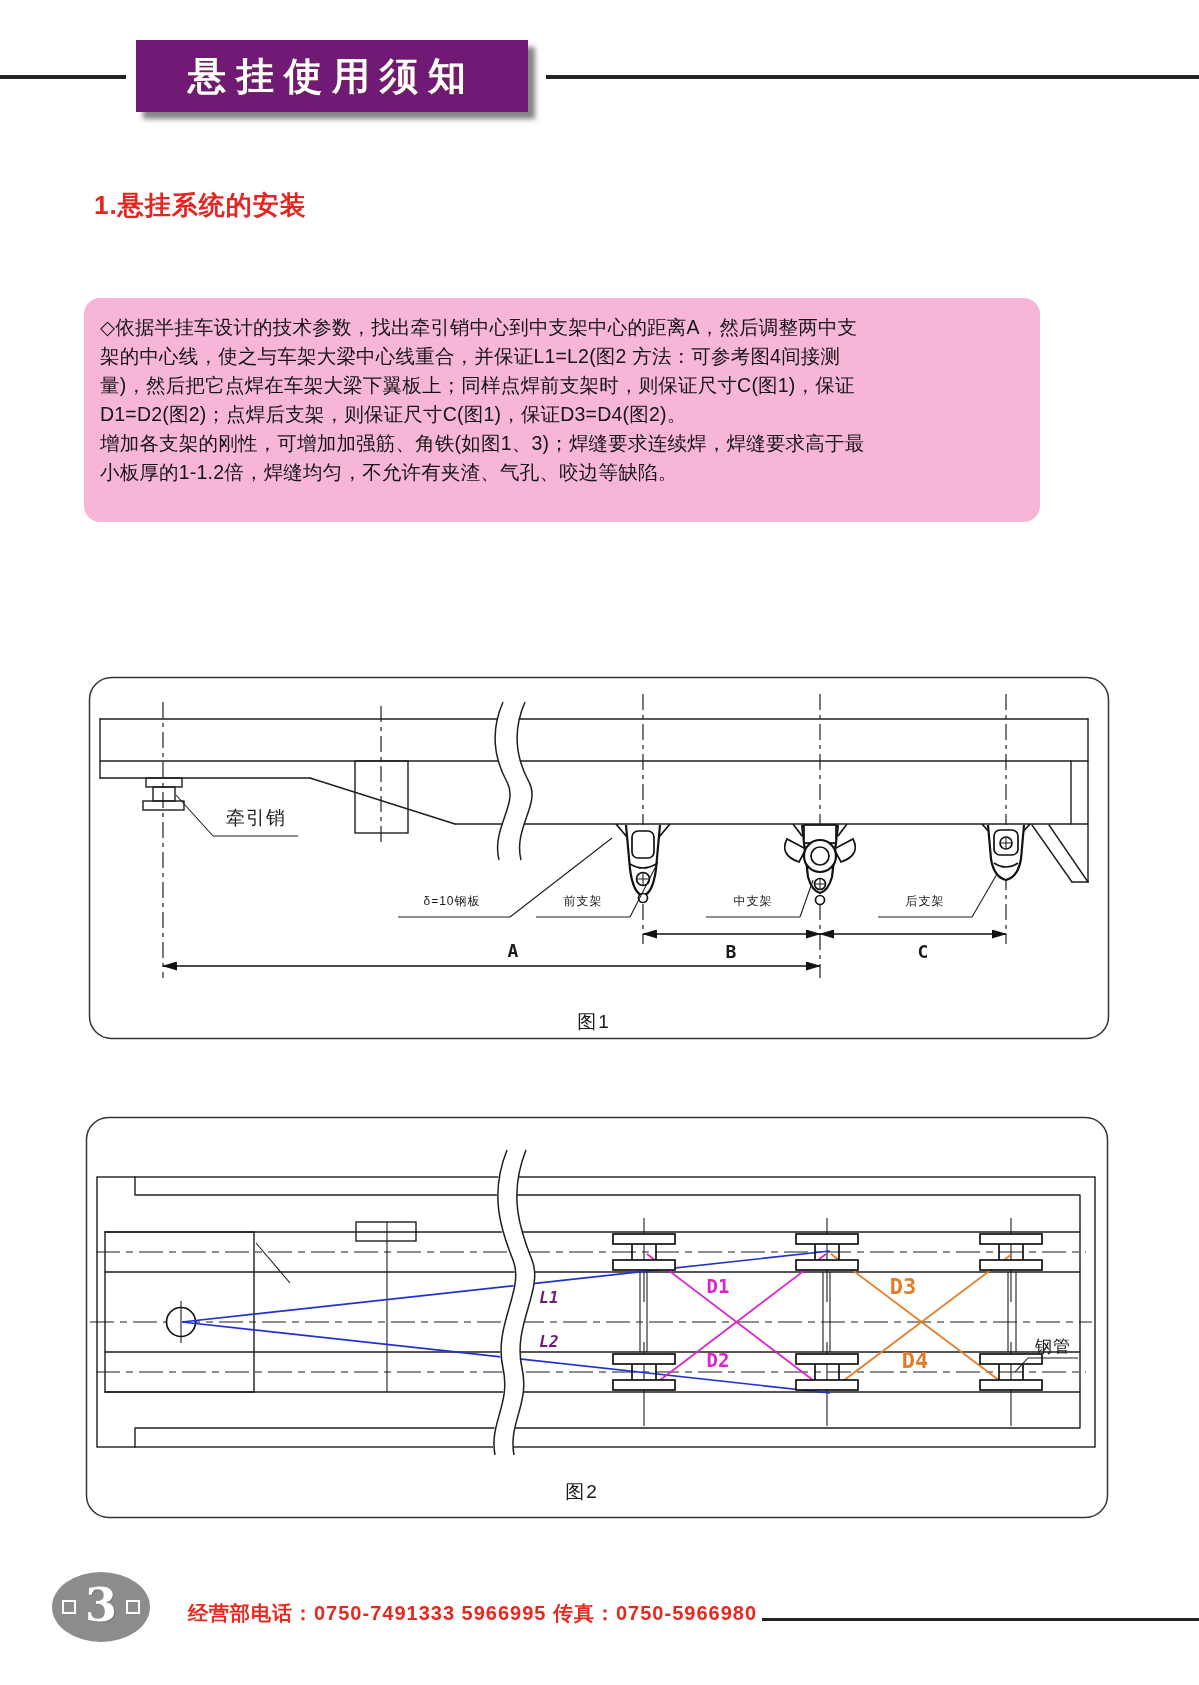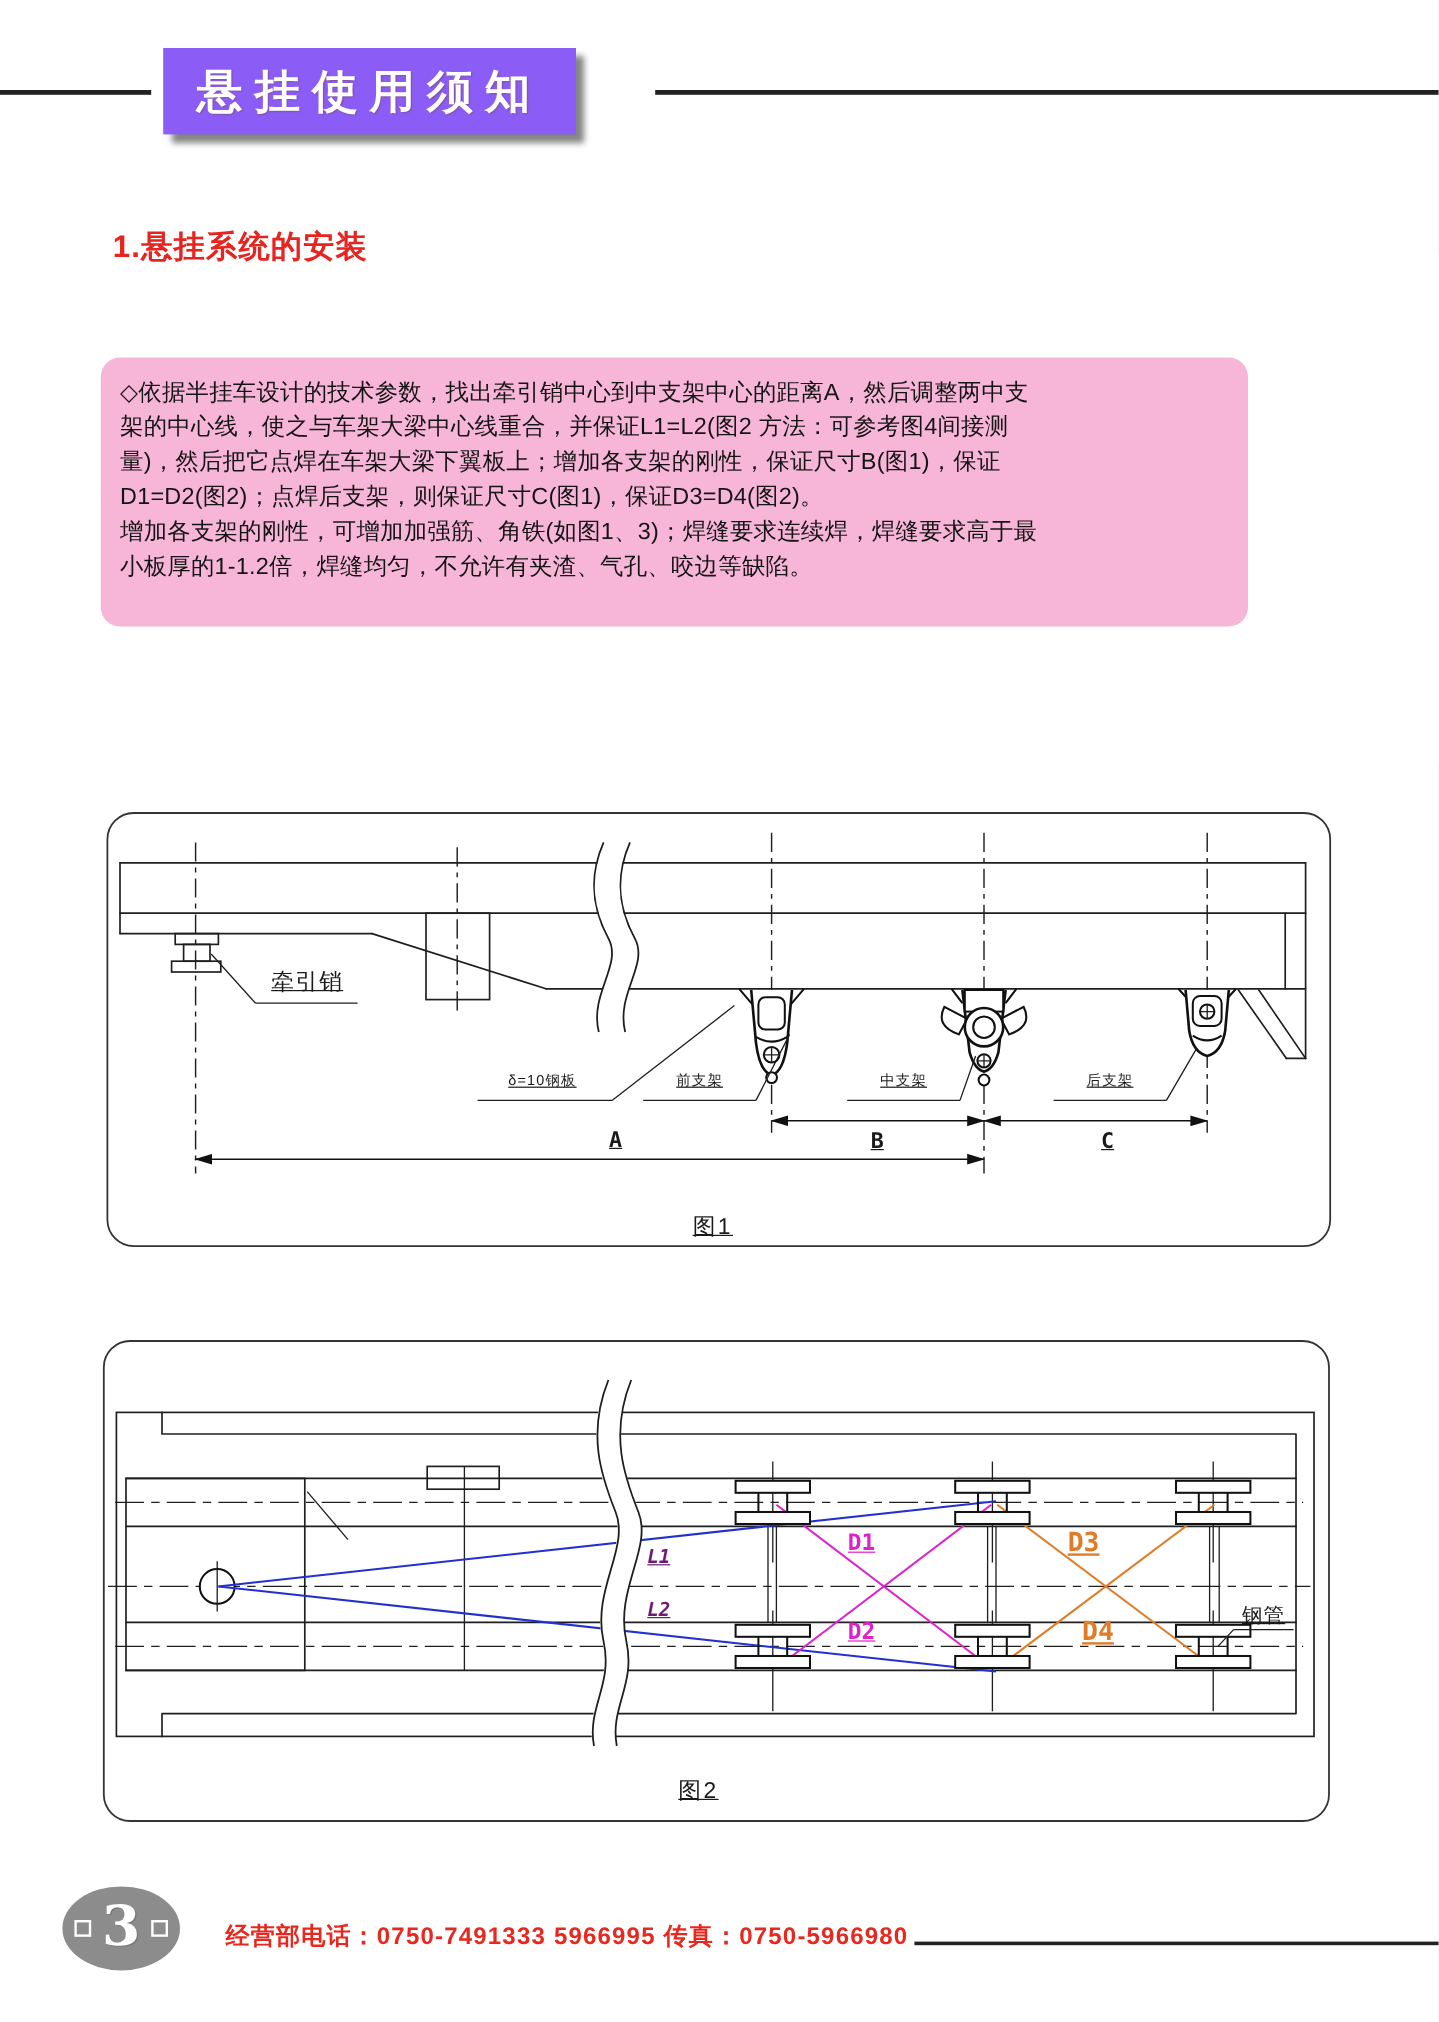--- a/index.html
+++ b/index.html
@@ -6,22 +6,22 @@
   .page{
     position:relative;width:1199px;height:1685px;background:#ffffff;
     font-family:"Liberation Sans","DejaVu Sans",sans-serif;color:#1f1f1f;
     overflow:hidden;margin:0 auto;
   }
   
   .rule{position:absolute;height:4px;background:#222;}
   .rule-left{left:0;top:75px;width:126px;}
   .rule-right{left:546px;top:75px;width:653px;}
   .banner{
-    position:absolute;left:136px;top:40px;width:344px;height:72px;
-    background:#8b5cf6;box-shadow:7px 7px 5px rgba(80,80,80,.7);
+    position:absolute;left:136px;top:40px;width:392px;height:72px;
+    background:#701a75;box-shadow:7px 7px 5px rgba(80,80,80,.7);
     display:flex;align-items:center;justify-content:center;
   }
   .banner-title{
     color:#ffffff;font-size:38px;font-weight:700;letter-spacing:10px;
     text-shadow:1px 1px 1px rgba(120,70,0,.35);white-space:nowrap;
   }
   
   .heading{
     position:absolute;left:94px;top:188px;font-size:26px;font-weight:700;
     color:#e62420;letter-spacing:1px;white-space:nowrap;
@@ -34,21 +34,20 @@
   }
   .notice-line{
     font-size:19.5px;line-height:29px;color:#141414;white-space:nowrap;
     letter-spacing:.2px;
   }
   
   .figsvg{position:absolute;}
   .lbl{
     position:absolute;transform:translate(-50%,-50%);white-space:nowrap;
     color:#1a1a1a;
-    text-decoration:underline;
   }
   .lbl-cn{font-size:12px;letter-spacing:1px;}
   .lbl-cn-lg{font-size:19px;letter-spacing:1px;}
   .lbl-cad{font-family:"DejaVu Sans Mono",monospace;font-size:18px;font-weight:600;}
   .lbl-blue{color:#701a75;font-style:italic;font-weight:700;font-size:16px;font-family:"DejaVu Sans Mono",monospace;}
   .lbl-mag{color:#dd22cc;font-weight:700;font-size:19px;font-family:"DejaVu Sans Mono",monospace;}
   .lbl-org{color:#e07c28;font-weight:700;font-size:22px;font-family:"DejaVu Sans Mono",monospace;}
   .caption{font-size:19px;letter-spacing:2px;}
   
   .page-ellipse{
@@ -89,21 +88,21 @@
   <div class="rule rule-right"></div>
   <div class="banner">
     <span class="banner-title">悬挂使用须知</span>
   </div>
 
   <div class="heading">1.悬挂系统的安装</div>
 
   <div class="notice">
     <div class="notice-line">◇依据半挂车设计的技术参数，找出牵引销中心到中支架中心的距离A，然后调整两中支</div>
     <div class="notice-line">架的中心线，使之与车架大梁中心线重合，并保证L1=L2(图2 方法：可参考图4间接测</div>
-    <div class="notice-line">量)，然后把它点焊在车架大梁下翼板上；增加各支架的刚性，保证尺寸B(图1)，保证</div>
+    <div class="notice-line">量)，然后把它点焊在车架大梁下翼板上；同样点焊前支架时，则保证尺寸C(图1)，保证</div>
     <div class="notice-line">D1=D2(图2)；点焊后支架，则保证尺寸C(图1)，保证D3=D4(图2)。</div>
     <div class="notice-line">增加各支架的刚性，可增加加强筋、角铁(如图1、3)；焊缝要求连续焊，焊缝要求高于最</div>
     <div class="notice-line">小板厚的1-1.2倍，焊缝均匀，不允许有夹渣、气孔、咬边等缺陷。</div>
   </div>
 
   <svg class="figsvg" style="left:88px;top:676px;" width="1024" height="366" viewBox="88 676 1024 366">
     <defs>
       <marker id="arr1" markerWidth="15" markerHeight="9" refX="14" refY="4.5" orient="auto-start-reverse" markerUnits="userSpaceOnUse">
         <path d="M0,0 L15,4.5 L0,9 z" fill="#111"></path>
       </marker>

